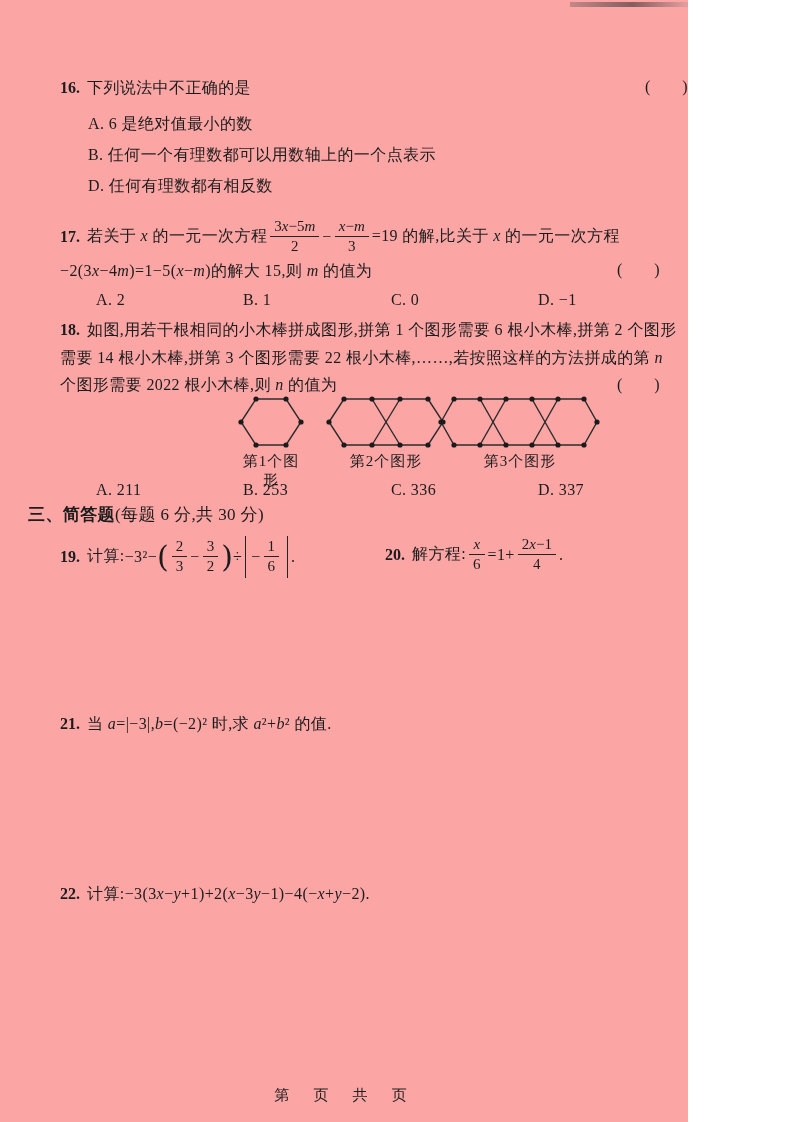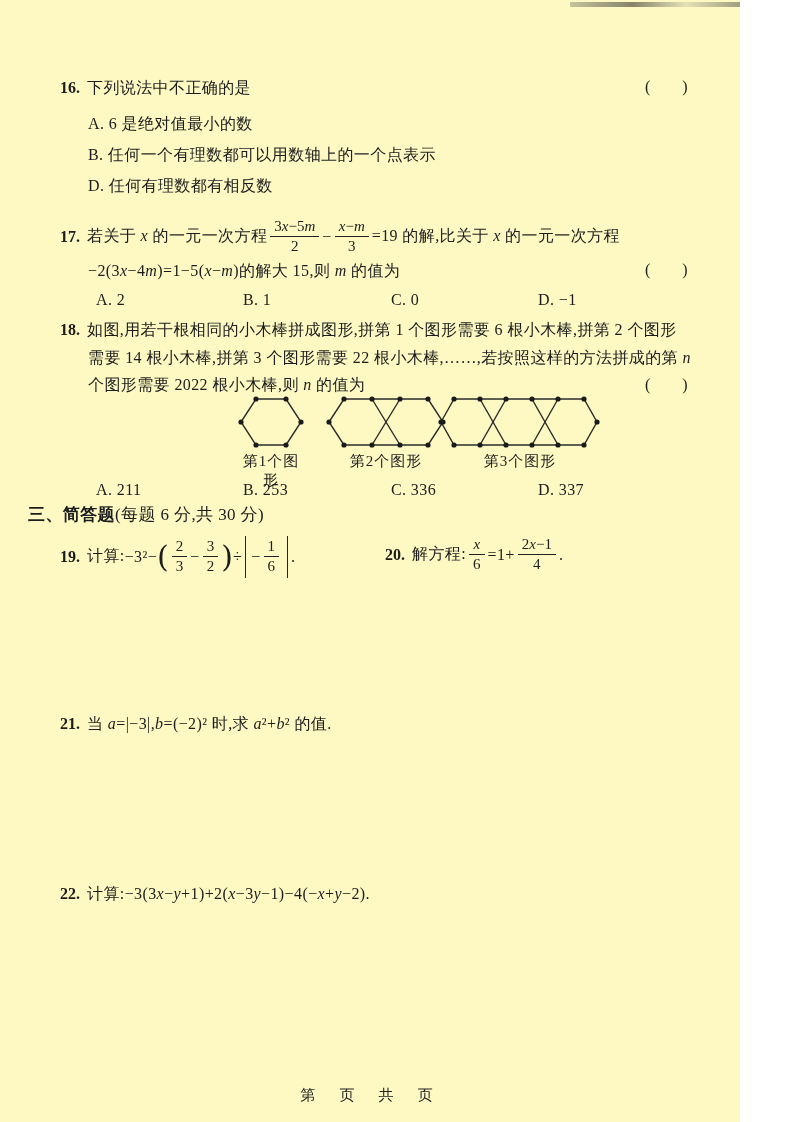--- a/index.html
+++ b/index.html
@@ -1,17 +1,17 @@
 <!DOCTYPE html>
 <html><head>
 <meta charset="utf-8">
 <style>
   html,body { margin:0; padding:0; background:#ffffff; }
   .page {
-    position:relative; width:740px; height:1122px; background:#fef9c3;
+    position:relative; width:688px; height:1122px; background:#fca5a5;
     overflow:hidden; color:#1c1c1c;
     font-family:"Liberation Serif","DejaVu Serif",serif;
     font-size:16px; letter-spacing:0.4px;
   }
   .streak {
     position:absolute; top:2px; left:570px; width:223px; height:5px;
     background:linear-gradient(90deg, rgba(70,70,70,.30), rgba(35,35,35,.55) 28%,
       rgba(120,120,120,.18) 52%, rgba(60,60,60,.45) 74%, rgba(20,20,20,.65));
     filter:blur(.6px);
   }
@@ -20,21 +20,21 @@
   .qhead { position:relative; }
   .bracket { position:absolute; white-space:pre; letter-spacing:0; }
   .bracket.b585 { left:585px; top:0; }
   .bracket.b557 { left:557px; top:0; }
   .optlist { margin-top:9px; margin-left:28px; }
   .optlist div { height:31px; line-height:31px; }
   .optrow { position:relative; margin-left:36px; height:24px; }
   .optrow span { position:absolute; top:0; }
   .optrow .c0 { left:0; } .optrow .c1 { left:147px; }
   .optrow .c2 { left:295px; } .optrow .c3 { left:442px; }
-  .hang { margin-left:28px; }
+  .hang { }
   .line27 { line-height:27.5px; }
   .mline { display:flex; align-items:center; flex-wrap:nowrap; }
   .frac { display:inline-block; text-align:center; vertical-align:middle;
           margin:0 3px; line-height:1.15; font-size:15px; letter-spacing:0; }
   .frac .num { display:block; padding:0 4px 1px; }
   .frac .den { display:block; border-top:1px solid #222; padding:1px 4px 0; }
   .bigp { font-size:30px; font-weight:400; line-height:0; letter-spacing:0;
           font-family:"DejaVu Serif",serif; }
   .abs { display:inline-flex; align-items:center; align-self:center;
          border-left:1px solid #222; border-right:1px solid #222;

